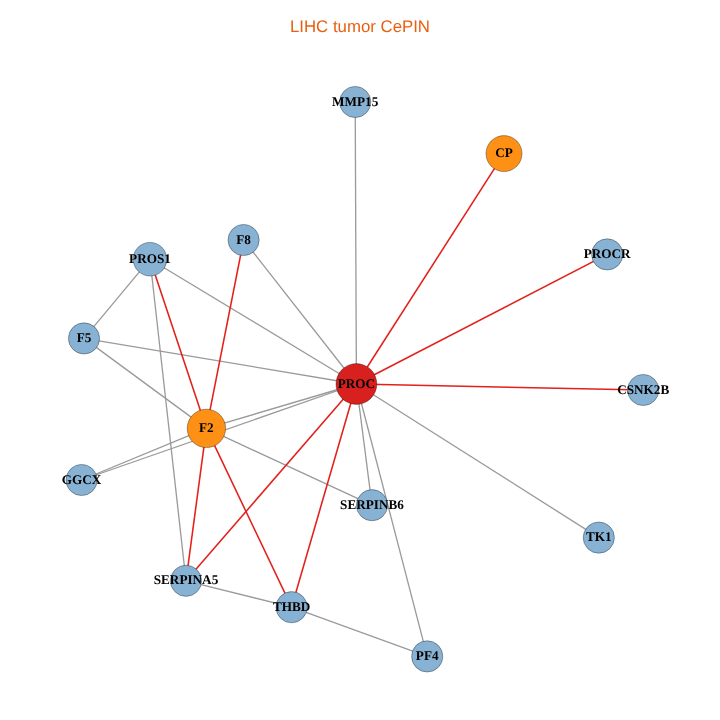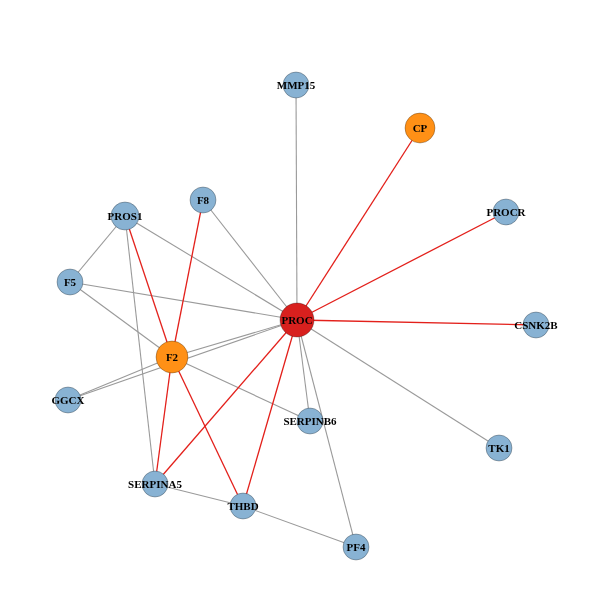--- a/index.html
+++ b/index.html
@@ -32,20 +32,21 @@
     font-family: "Liberation Serif", "DejaVu Serif", serif;
     font-weight: bold;
     font-size: 11px;
     fill: #000000;
   }
 </style>
 </head>
 <body>
 
 <div class="canvas">
+  <div class="plot-title">LIHC tumor CePIN</div>
   <svg id="net" width="600" height="600" viewBox="0 0 600 600">
       <line x1="297" y1="320" x2="296" y2="85" stroke="#9a9a9a" stroke-width="1.1"></line>
       <line x1="297" y1="320" x2="499" y2="448" stroke="#9a9a9a" stroke-width="1.1"></line>
       <line x1="297" y1="320" x2="356" y2="547" stroke="#9a9a9a" stroke-width="1.1"></line>
       <line x1="297" y1="320" x2="310" y2="421" stroke="#9a9a9a" stroke-width="1.1"></line>
       <line x1="297" y1="320" x2="70" y2="282" stroke="#9a9a9a" stroke-width="1.1"></line>
       <line x1="297" y1="320" x2="125" y2="216" stroke="#9a9a9a" stroke-width="1.1"></line>
       <line x1="297" y1="320" x2="203" y2="200" stroke="#9a9a9a" stroke-width="1.1"></line>
       <line x1="297" y1="320" x2="68" y2="400" stroke="#9a9a9a" stroke-width="1.1"></line>
       <line x1="297" y1="320" x2="172" y2="357" stroke="#9a9a9a" stroke-width="1.1"></line>

